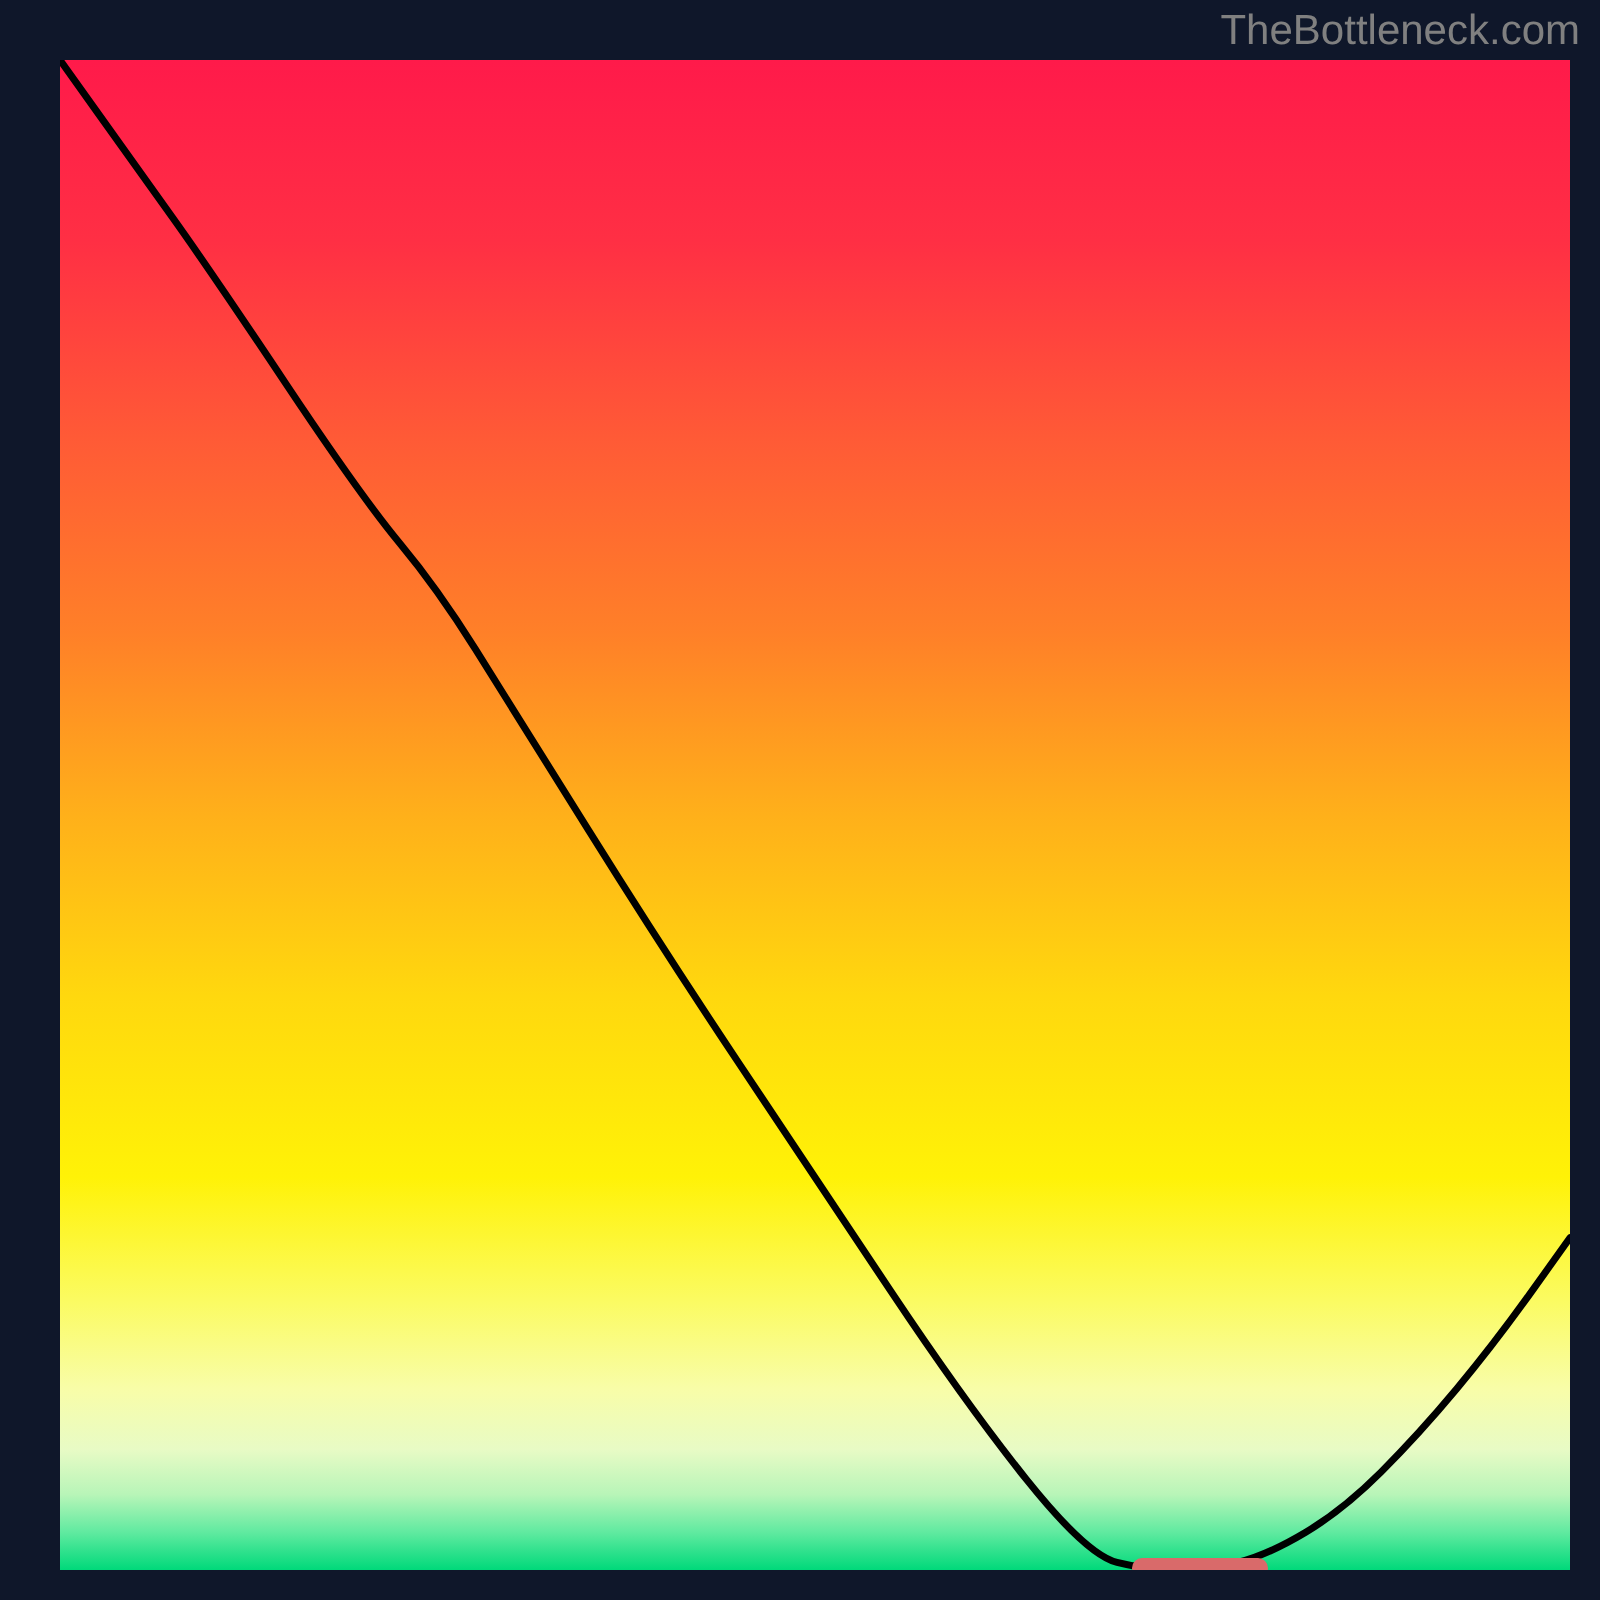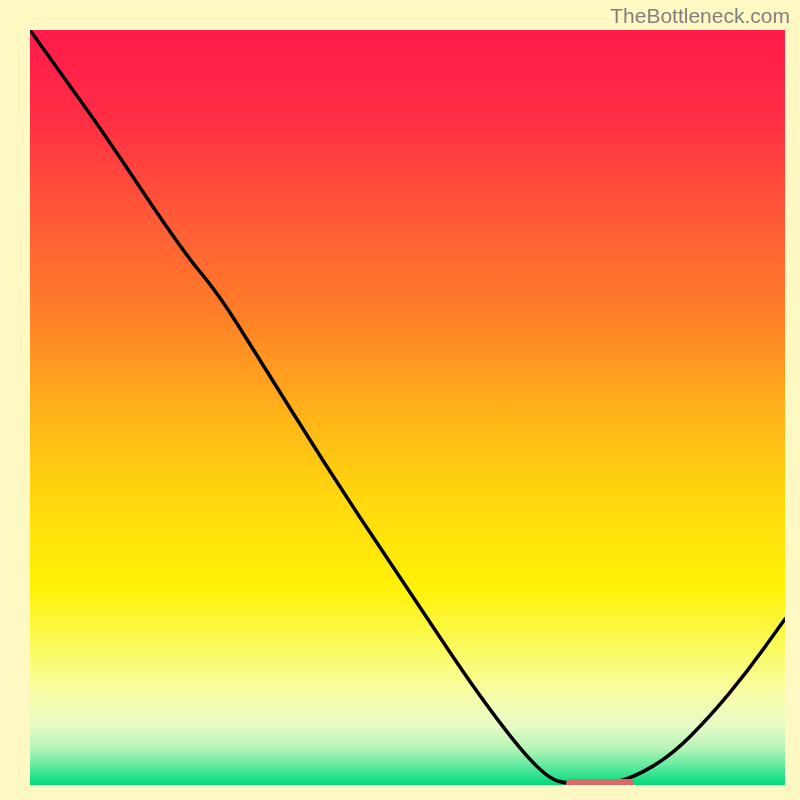--- a/index.html
+++ b/index.html
@@ -7,21 +7,21 @@
     padding: 0;
     width: 800px;
     height: 800px;
     background: #000;
     font-family: Arial, sans-serif;
   }
   .container {
     position: relative;
     width: 800px;
     height: 800px;
-    background: #fef9c3;
+    background: #0f172a;
   }
   .watermark {
     position: absolute;
     top: 4px;
     right: 10px;
     color: #808080;
     font-size: 21px;
     font-weight: normal;
     z-index: 10;
   }

